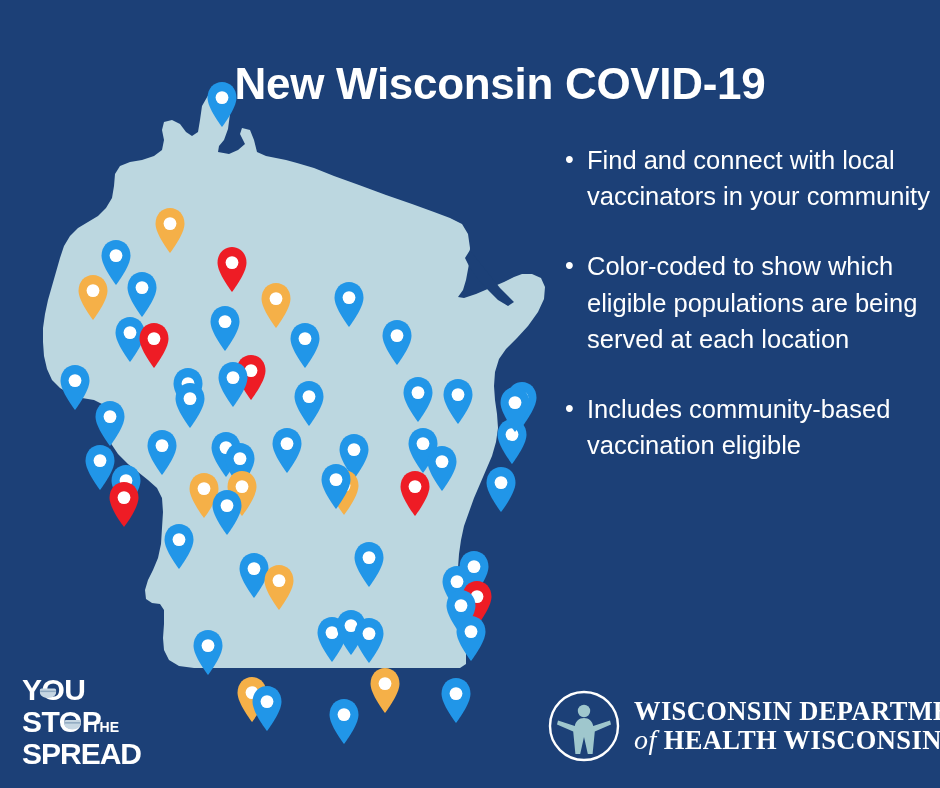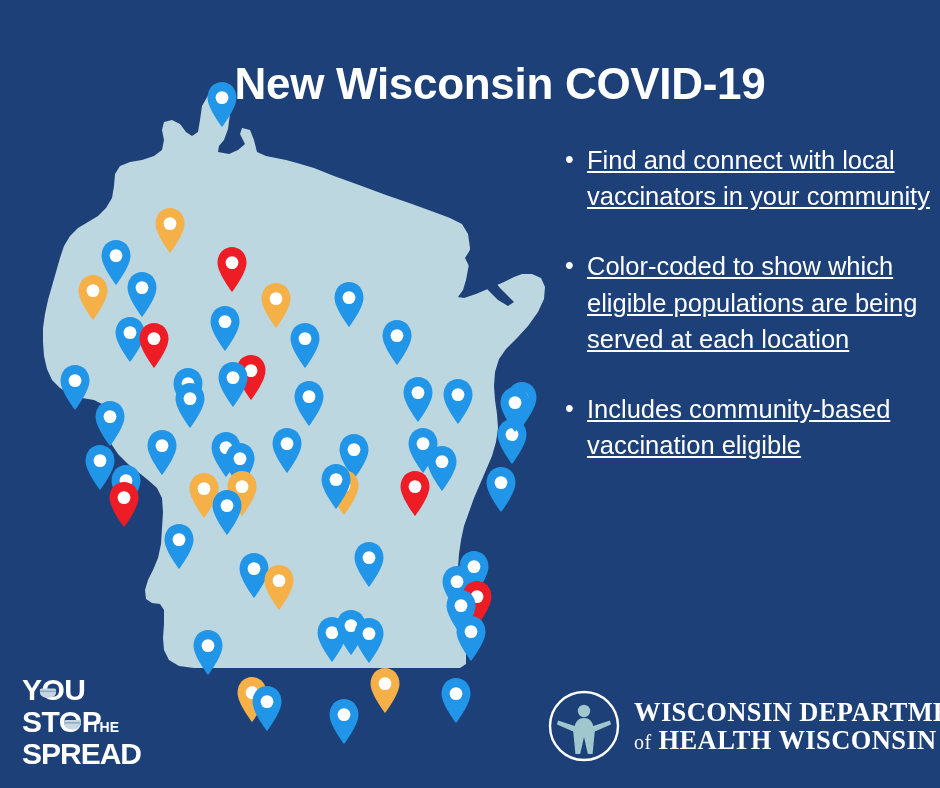--- a/index.html
+++ b/index.html
@@ -55,21 +55,21 @@
     margin-bottom:34px;
     font-family:"Liberation Sans", sans-serif;
     font-weight:400;
   }
   .bullet .dot {
     flex:0 0 22px;
     font-size:25px;
     line-height:1.42;
     color:#ffffff;
   }
-  .bullet .btxt { flex:1 1 auto;text-decoration:underline; }
+  .bullet .btxt { flex:1 1 auto; }
 
   
   .yss {
     position:absolute;
     left:22px; top:676px;
     width:150px; height:96px;
     z-index:30;
   }
   .yss svg { display:block; width:100%; height:100%; }
 
@@ -91,21 +91,21 @@
     line-height:1.06;
   }
   .dhs-l1 {
     font-size:26.5px; font-weight:bold; letter-spacing:0.4px;
     white-space:nowrap;
   }
   .dhs-l2 {
     font-size:26.5px; font-weight:bold; letter-spacing:0.4px;
     white-space:nowrap;
   }
-  .dhs-of { font-weight:normal; font-size:20px; }
+  .dhs-of { font-style:italic; font-weight:normal; font-size:28px; }
 </style>
 </head>
 <body>
 
 <div id="stage">
 
   <div class="map-wrap">
     <svg viewBox="0 0 545 590" xmlns="http://www.w3.org/2000/svg" aria-label="Wisconsin map">
       <defs>
 

